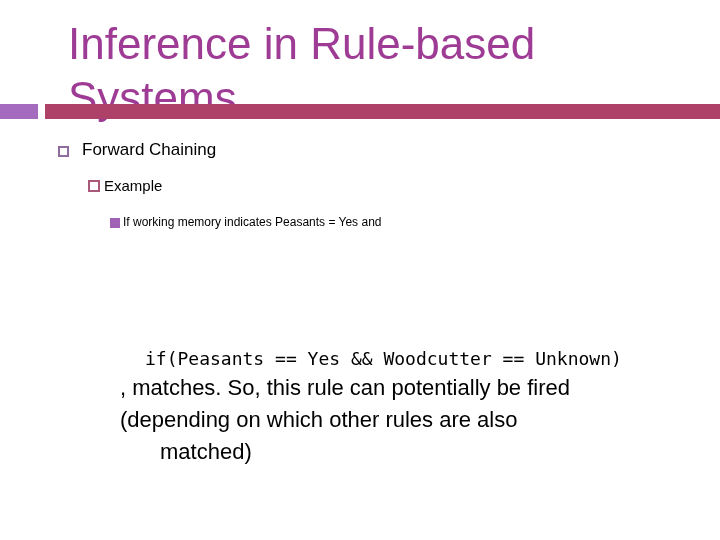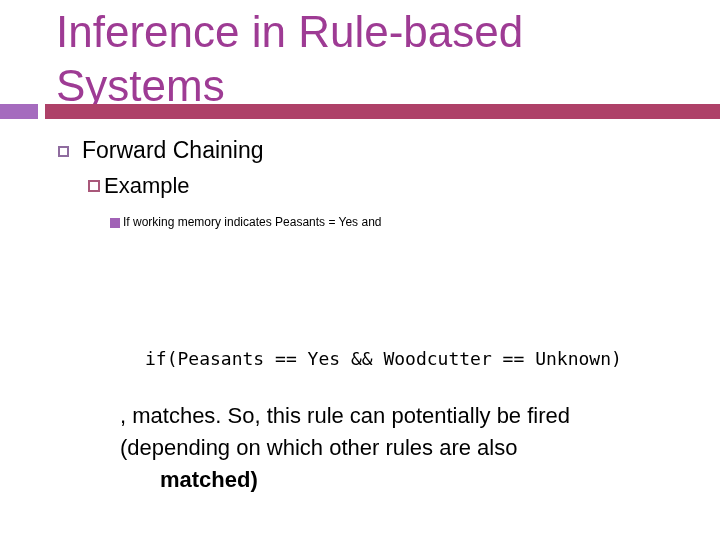--- a/index.html
+++ b/index.html
@@ -11,21 +11,21 @@
   .slide {
     position: relative;
     width: 720px; height: 540px;
     background: var(--background, #FFFFFF);
     overflow: hidden;
   }
   .slide-title {
     position: absolute;
     left: 56px; top: 5px;
     width: 525px;
-    margin: 0;
+    margin: 12px;
     font-size: 44px;
     font-weight: 400;
     line-height: 54px;
     color: var(--title-text, #9E3B94);
     letter-spacing: 0px;
   }
   .accent-square {
     position: absolute;
     left: 0; top: 104px;
     width: 38px; height: 15px;
@@ -40,35 +40,35 @@
   .bullet-sq-outline-1 {
     position: absolute;
     left: 58px; top: 146px;
     width: 7px; height: 7px;
     border: 2px solid var(--bullet1-outline, #8F6C9F);
     background: #fff;
   }
   .bullet1-text {
     position: absolute;
     left: 82px; top: 136px;
-    font-size: 23px;
+    font-size: 17px;
     line-height: 28px;
     color: var(--body-text, #000);
   }
   .bullet-sq-outline-2 {
     position: absolute;
     left: 88px; top: 180px;
     width: 8px; height: 8px;
     border: 2px solid var(--bullet2-outline, #A9587A);
     background: #fff;
   }
   .bullet2-text {
     position: absolute;
     left: 104px; top: 173px;
-    font-size: 22px;
+    font-size: 15px;
     line-height: 26px;
     color: var(--body-text, #000);
   }
   .bullet-sq-filled {
     position: absolute;
     left: 110px; top: 218px;
     width: 10px; height: 10px;
     background: var(--bullet3-fill, #A162B6);
   }
   .bullet3-text {
@@ -89,23 +89,22 @@
     color: var(--body-text, #000);
     text-align: center;
   }
   .note-block {
     position: absolute;
     left: 120px; top: 372px;
     width: 520px;
     font-size: 22px;
     line-height: 32px;
     color: var(--body-text, #000);
-    margin-top: 28px;
   }
-  .note-line-indent { padding-left: 40px; font-weight: bold; }
+  .note-line-indent { padding-left: 40px; }
 </style>
 </head>
 <body>
 
 <div class="slide">
 
   <h1 class="slide-title">Inference in Rule-based Systems</h1>
 
   <div class="accent-square"></div>
 

